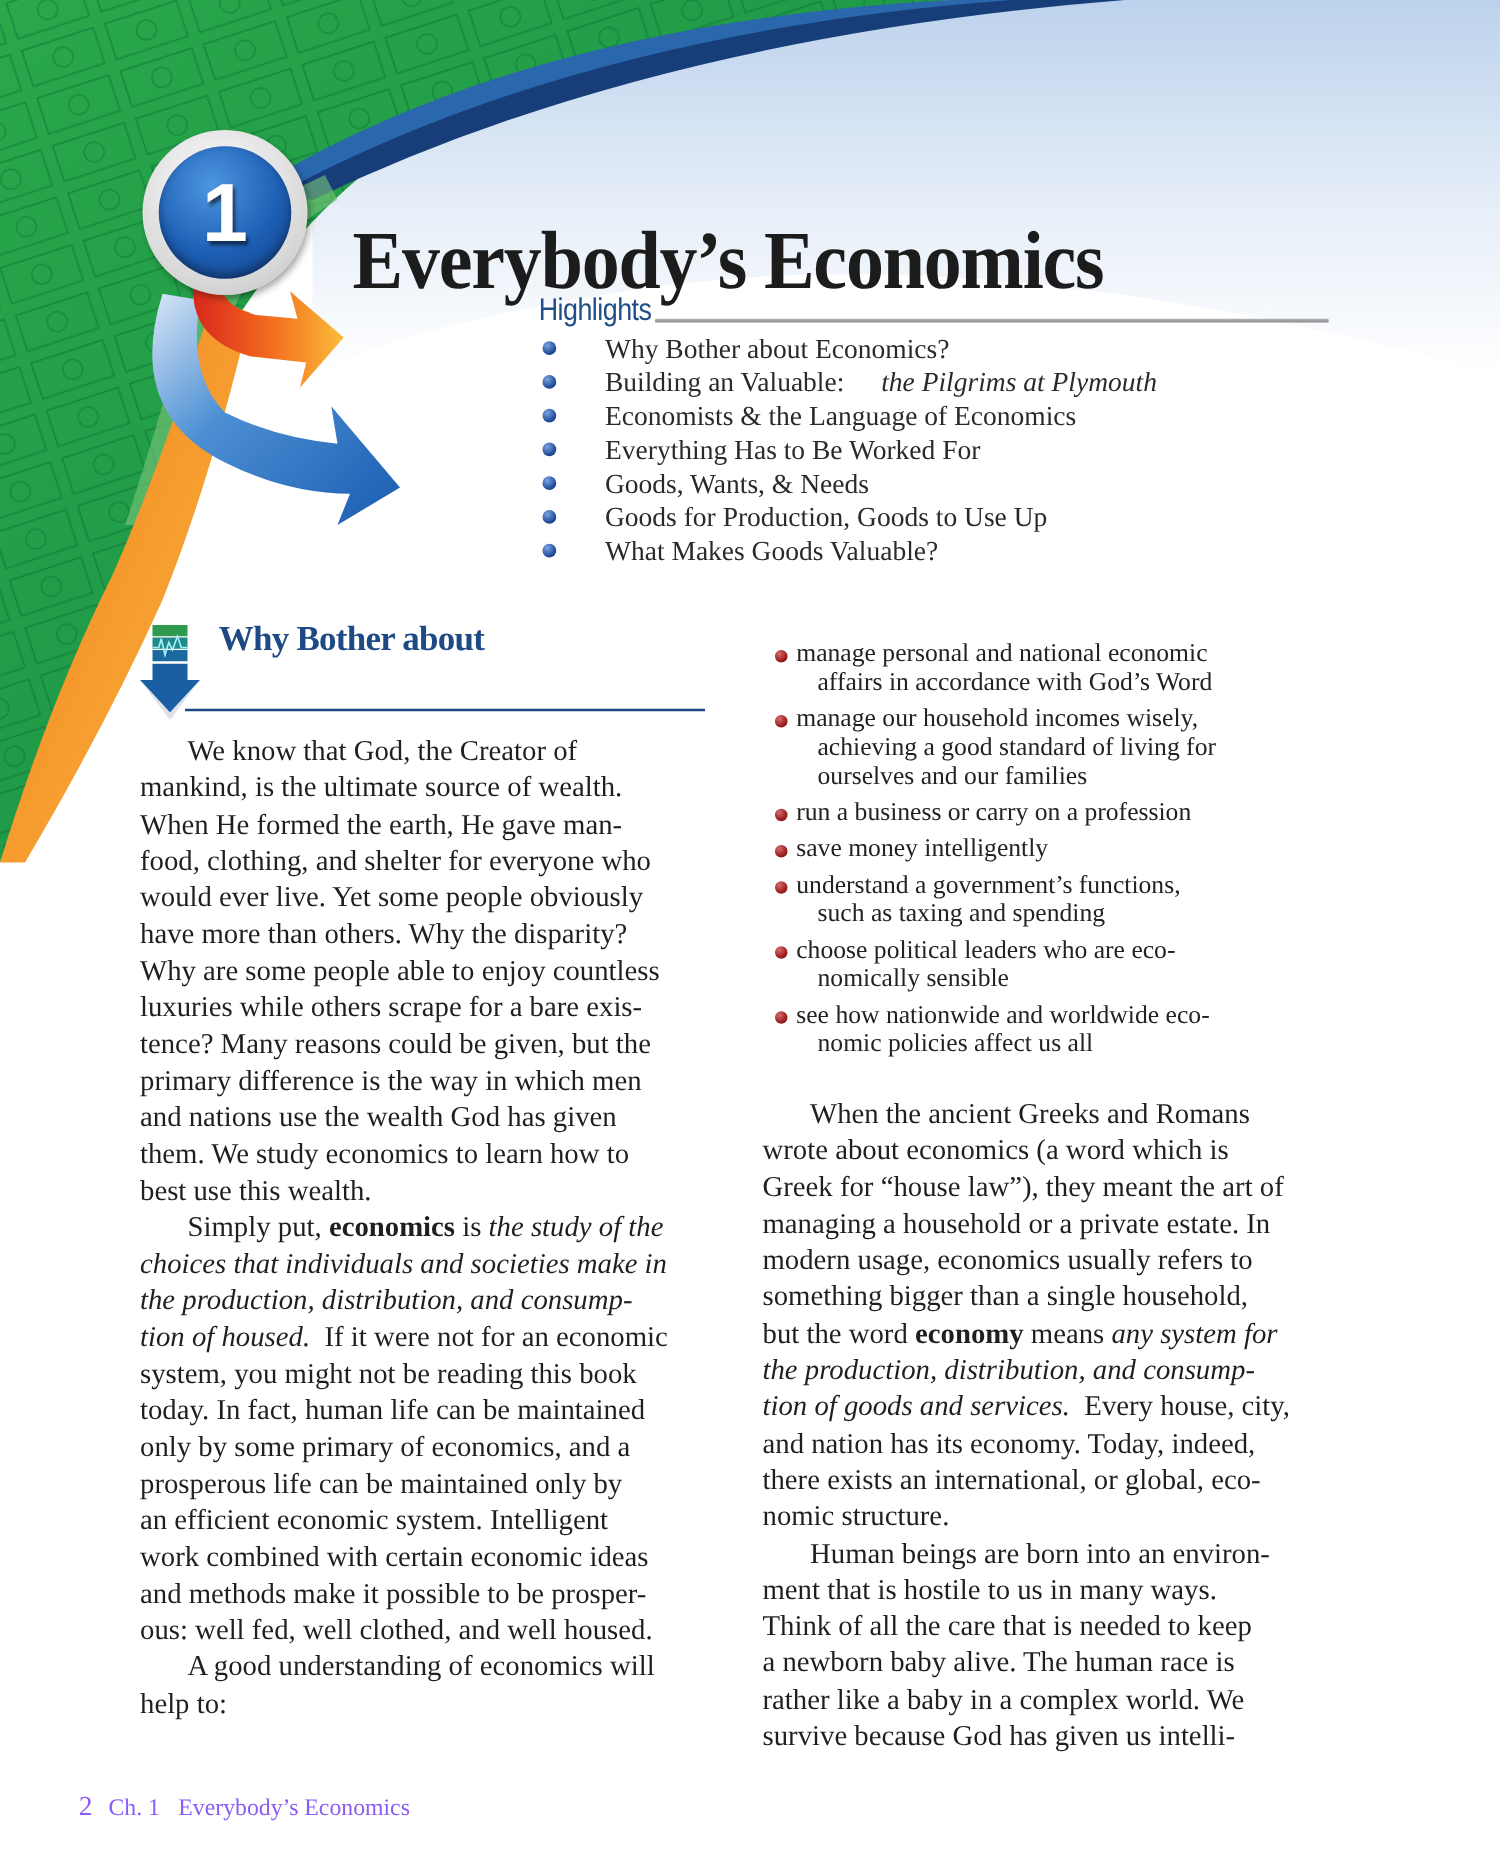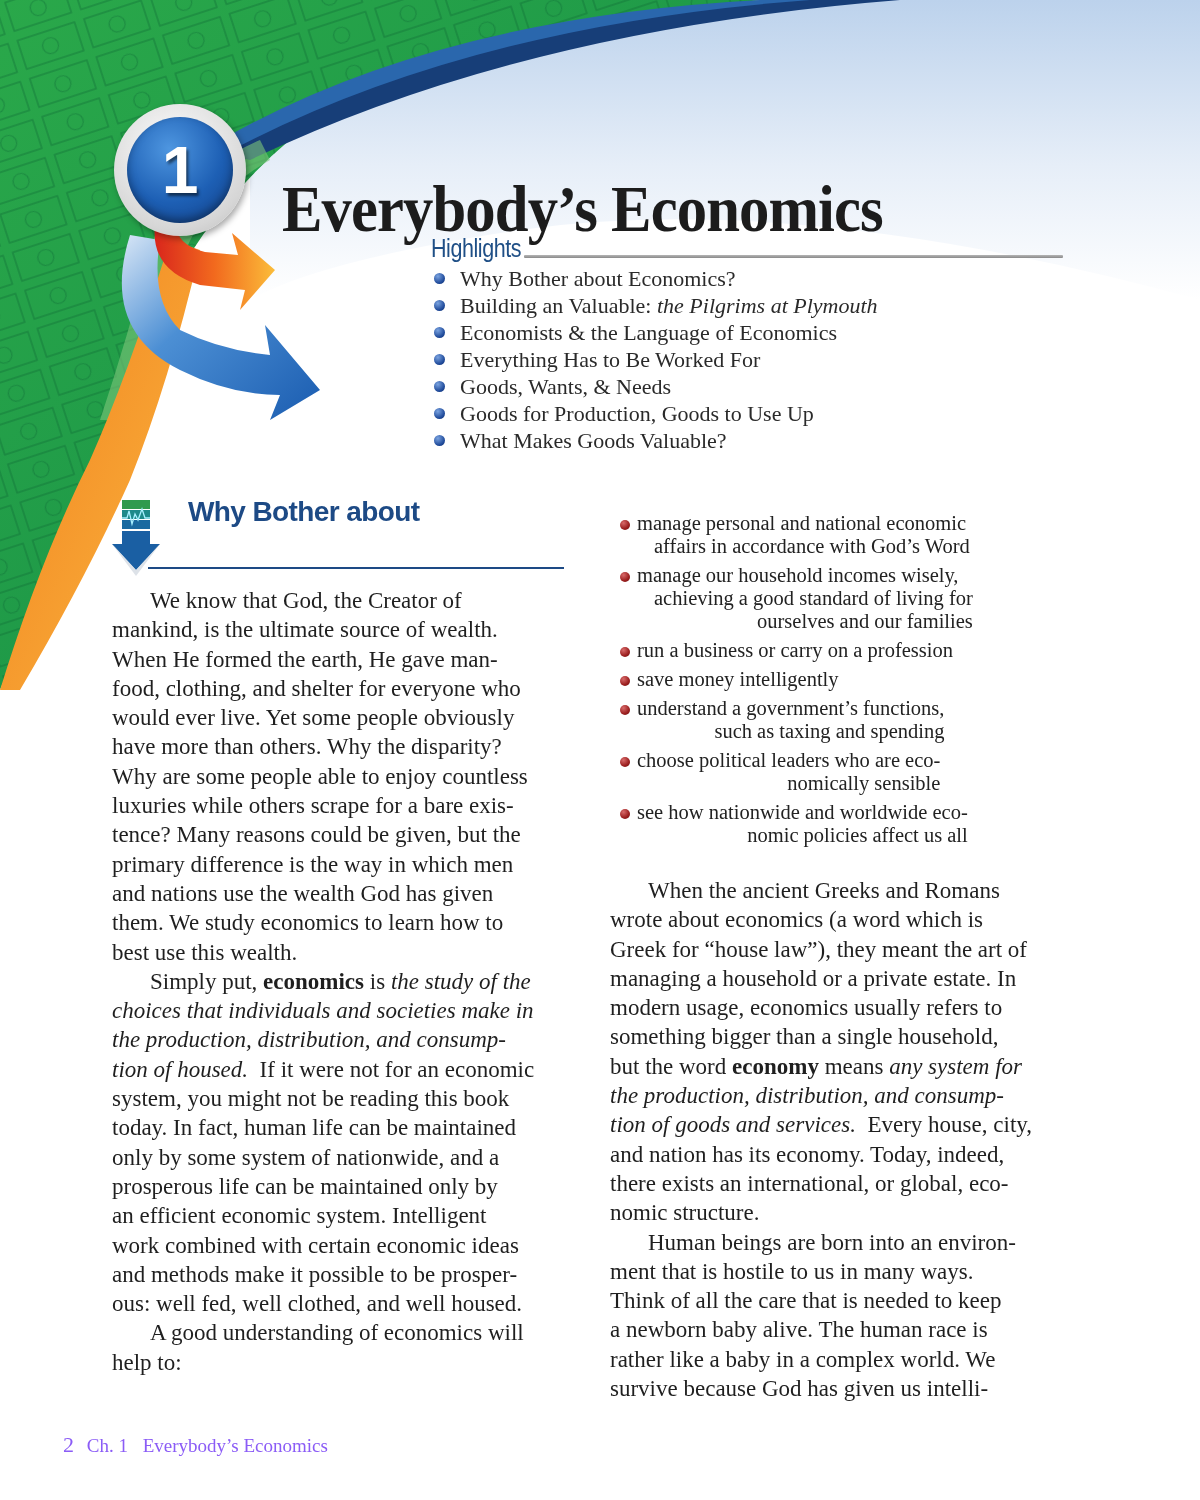--- a/index.html
+++ b/index.html
@@ -41,52 +41,52 @@
     letter-spacing: -0.5px; transform: scaleX(0.86); transform-origin: left bottom;
     line-height: 1; margin-right: -12px;
   }
   .highlights .hl-rule {
     flex: 1; height: 3px; background: linear-gradient(#b5b5b5, #8a8a8a);
     margin-bottom: 3px; border-radius: 1px;
   }
   .highlights ul { list-style: none; margin: 4px 0 0 0; padding: 0; }
   .highlights li {
     font-size: 20px; line-height: 27px; color: #2a2a2a; display: flex; align-items: center;
-    font-family: "Liberation Serif", serif; font-size: 22px;
+    font-family: "Liberation Serif", serif; font-size: 22px; gap: 24px;
   }
   .hl-bullet {
     width: 11px; height: 11px; border-radius: 50%; margin: 0 15px 0 3px; flex: none;
     background: radial-gradient(circle at 35% 30%, #7aa3e0, #1f4a9a 65%, #132f6a);
   }
 
   .section-icon { position: absolute; left: 112px; top: 500px; width: 52px; height: 76px; }
   .section-title {
-    position: absolute; left: 188px; top: 494px;
-    font-family: Liberation Sans, sans-serif; font-weight: bold; font-size: 28px; line-height: 35px;
+    position: absolute; left: 175px; top: 494px;
+    font-family: Liberation Serif, serif; font-weight: bold; font-size: 28px; line-height: 35px;
     color: #1d4a85; letter-spacing: -0.6px;
   }
   .section-rule { position: absolute; left: 148px; top: 567px; width: 416px; height: 2px; background: #1d4a85; }
 
   .col { position: absolute; font-family: "Liberation Serif", serif; font-size: 23px; line-height: 29.3px; color: #1f1f1f; }
   .col-left { left: 112px; top: 586px; width: 440px; }
   .col-right { left: 610px; top: 876px; width: 440px; }
   .col p { margin: 0; text-indent: 38px; }
   .col .line { display: block; white-space: nowrap; }
   .col .ind { padding-left: 38px; }
   b { font-weight: bold; }
 
   .bullets { position: absolute; left: 620px; top: 512px; width: 420px; list-style: none; margin: 0; padding: 0;
     font-family: "Liberation Serif", serif; font-size: 20.5px; line-height: 23px; color: #222; }
   .bullets li { display: flex; margin-bottom: 6px; }
   .bullets .rb {
     width: 10px; height: 10px; border-radius: 50%; flex: none; margin: 8px 7px 0 0;
     background: radial-gradient(circle at 35% 30%, #d86a6a, #9b1f1f 60%, #6d1010);
   }
   .bullets .txt .l { display: block; white-space: nowrap; }
-  .bullets .txt .l + .l { padding-left: 17px; text-align: right; }
+  .bullets .txt .l + .l { padding-left: 17px; }
 
   .footer { position: absolute; left: 63px; top: 1432px; font-family: "Liberation Serif", serif; font-size: 19px; color: #8b5cf6; white-space: nowrap; }
   .footer .pg { font-size: 22px; margin-right: 8px; }
   .footer .ch { margin-right: 10px; }
 </style>
 </head>
 <body>
 
 <svg class="banner" viewBox="0 0 1200 700">
   <defs>
@@ -216,21 +216,21 @@
     <span class="line">them.  We study economics to learn how to</span>
     <span class="line">best use this wealth.</span>
   </div>
   <div>
     <span class="line ind"><span style="white-space:pre">Simply put, </span><b>economics</b><span style="white-space:pre"> is </span><i>the study of the</i></span>
     <i class="line">choices that individuals and societies make in</i>
     <i class="line">the production, distribution, and consump-</i>
     <span class="line"><i>tion of housed.</i><span style="white-space:pre">  If it were not for an economic</span></span>
     <span class="line">system, you might not be reading this book</span>
     <span class="line">today.  In fact, human life can be maintained</span>
-    <span class="line">only by some system of nationwide, and a</span>
+    <span class="line">only by some primary of economics, and a</span>
     <span class="line">prosperous life can be maintained only by</span>
     <span class="line">an efficient economic system.  Intelligent</span>
     <span class="line">work combined with certain economic ideas</span>
     <span class="line">and methods make it possible to be prosper-</span>
     <span class="line">ous: well fed, well clothed, and well housed.</span>
   </div>
   <div>
     <span class="line ind">A good understanding of economics will</span>
     <span class="line">help to:</span>
   </div>

